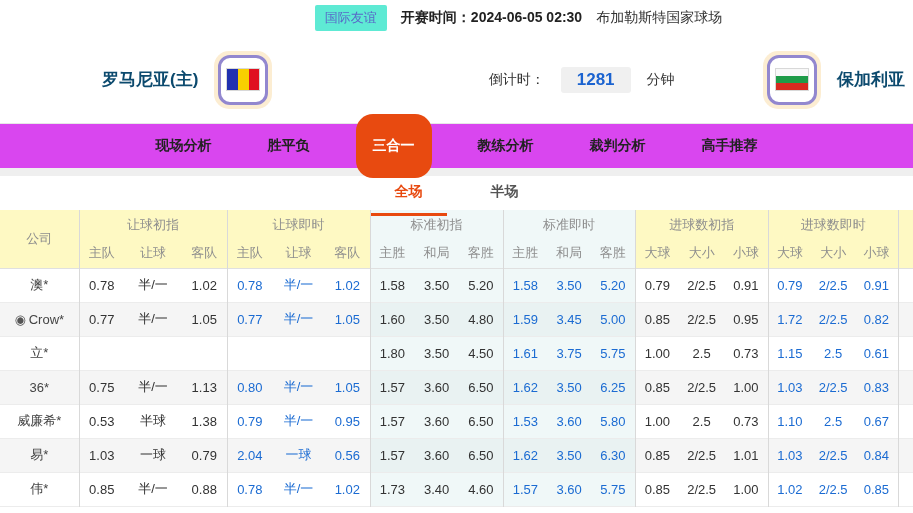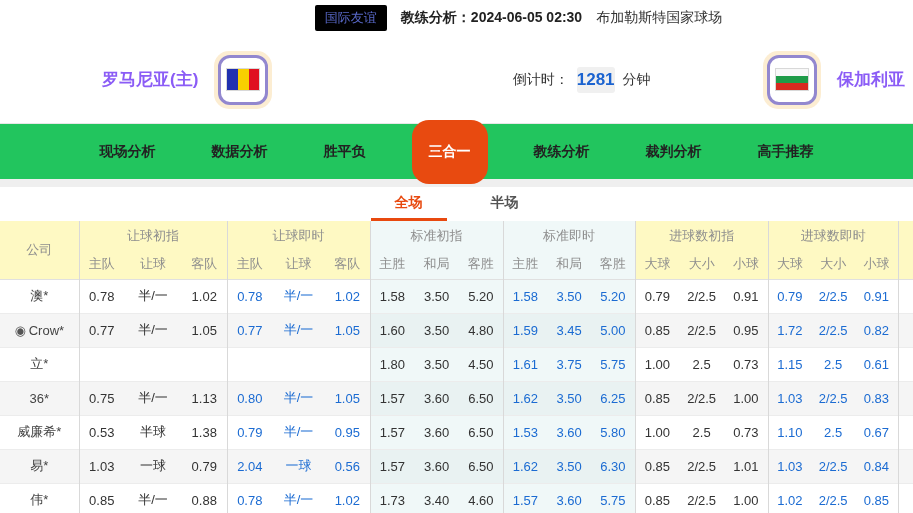--- a/index.html
+++ b/index.html
@@ -3,53 +3,53 @@
 <meta charset="utf-8">
 <style>
   * { margin:0; padding:0; box-sizing:border-box; }
   html,body { width:913px; height:513px; overflow:hidden; background:#efefef;
     font-family:"Liberation Sans","DejaVu Sans",sans-serif; }
   .page { width:913px; height:513px; background:#fff; }
 
   
   .topbar { height:36px; background:#fff; display:flex; align-items:center;
     justify-content:center; gap:14px; transform:translateX(62px); font-size:14px; color:#333; }
-  .league-badge { background:#000000; color:#5868c8; font-size:13px;
+  .league-badge { background:#5eead4; color:#5868c8; font-size:13px;
     padding:4px 10px; border-radius:2px; }
   .kickoff { font-weight:bold; color:#222; }
   .venue { color:#333; }
 
   
   .match-header { height:87px; background:#fff; display:flex; align-items:center;
     padding:0 8px 0 102px; }
   .team { display:flex; align-items:center; gap:16px; }
-  .team-name { font-size:17px; font-weight:bold; color:#8b5cf6; }
+  .team-name { font-size:17px; font-weight:bold; color:#0c4a6e; }
   .flag-wrap { background:#fcedd2; padding:4px; border-radius:15px; }
   .flag-box { width:50px; height:50px; background:#fff; border:3px solid #9287cf;
     border-radius:12px; display:flex; align-items:center; justify-content:center; }
   .flag { width:34px; height:23px; display:flex; border:1px solid #d8d8d8; }
   .flag.h { flex-direction:column; }
   .flag span { flex:1; }
   .countdown { flex:1; display:flex; align-items:center; justify-content:center;
-    gap:8px; font-size:14px; color:#333; transform:translateX(64px); }
+    gap:16px; font-size:14px; color:#333; transform:translateX(64px); }
   .countdown-value { background:#f0f0f0; color:#1b63d0; font-weight:bold;
-    font-size:17px; padding:3px 0; border-radius:3px; }
-
-  
-  .nav { height:56px; border-top:1px solid #e7e7e7; background:#22c55e; display:flex;
+    font-size:17px; padding:3px 16px; border-radius:3px; }
+
+  
+  .nav { height:45px; border-top:1px solid #e7e7e7; background:#d946ef; display:flex;
     align-items:center; justify-content:center; gap:36px; }
   .nav-tab { font-size:14px; font-weight:bold; color:#222; cursor:pointer; padding:7px 10px; }
   .nav-tab.active { background:#e84a10; color:#fff; border-radius:17px; padding:23px 17px; }
 
   .gap-strip { height:8px; background:#efefef; }
 
   
   .subtabs { height:34px; background:#fff; display:flex; align-items:flex-start;
     justify-content:center; gap:20px; }
-  .subtab { font-size:14px; font-weight:bold; color:#555; padding:7px 24px 6px;
+  .subtab { font-size:14px; font-weight:bold; color:#555; padding:7px 24px 12px;
     border-bottom:3px solid transparent; cursor:pointer; }
   .subtab.active { color:#e8490f; border-bottom-color:#e8490f; }
 
   
   table { border-collapse:collapse; table-layout:fixed; width:928px; font-size:13px; }
   th,td { text-align:center; vertical-align:middle; font-weight:normal;
     overflow:hidden; white-space:nowrap; }
   thead th { background:#fef9c3; color:#8e8e8e; height:29px; }
   thead { border-bottom:1px solid #e0e0e0; }
   tbody td { height:34px; color:#333; }
@@ -62,21 +62,21 @@
   .company-cell { color:#444; }
   .ball-icon { font-size:13px; color:#555; margin-right:3px; }
 </style>
 </head>
 <body>
 
 <div class="page">
 
   <div class="topbar">
     <span class="league-badge">国际友谊</span>
-    <span class="kickoff"><span>教练分析：</span><span>2024-06-05 02:30</span></span>
+    <span class="kickoff"><span>开赛时间：</span><span>2024-06-05 02:30</span></span>
     <span class="venue">布加勒斯特国家球场</span>
   </div>
 
   <div class="match-header">
     <div class="team">
       <span class="team-name">罗马尼亚(主)</span>
       <span class="flag-wrap">
         <span class="flag-box">
             <span class="flag">
           <span style="background:#2030b0"></span>
@@ -100,21 +100,20 @@
               <span style="background:#d8291f"></span>
         </span>
           </span>
       </span>
       <span class="team-name">保加利亚</span>
     </div>
   </div>
 
   <div class="nav">
     <span class="nav-tab">现场分析</span>
-    <span class="nav-tab">数据分析</span>
     <span class="nav-tab">胜平负</span>
     <span class="nav-tab active">三合一</span>
     <span class="nav-tab">教练分析</span>
     <span class="nav-tab">裁判分析</span>
     <span class="nav-tab">高手推荐</span>
   </div>
 
   <div class="gap-strip"></div>
 
   <div class="subtabs">

